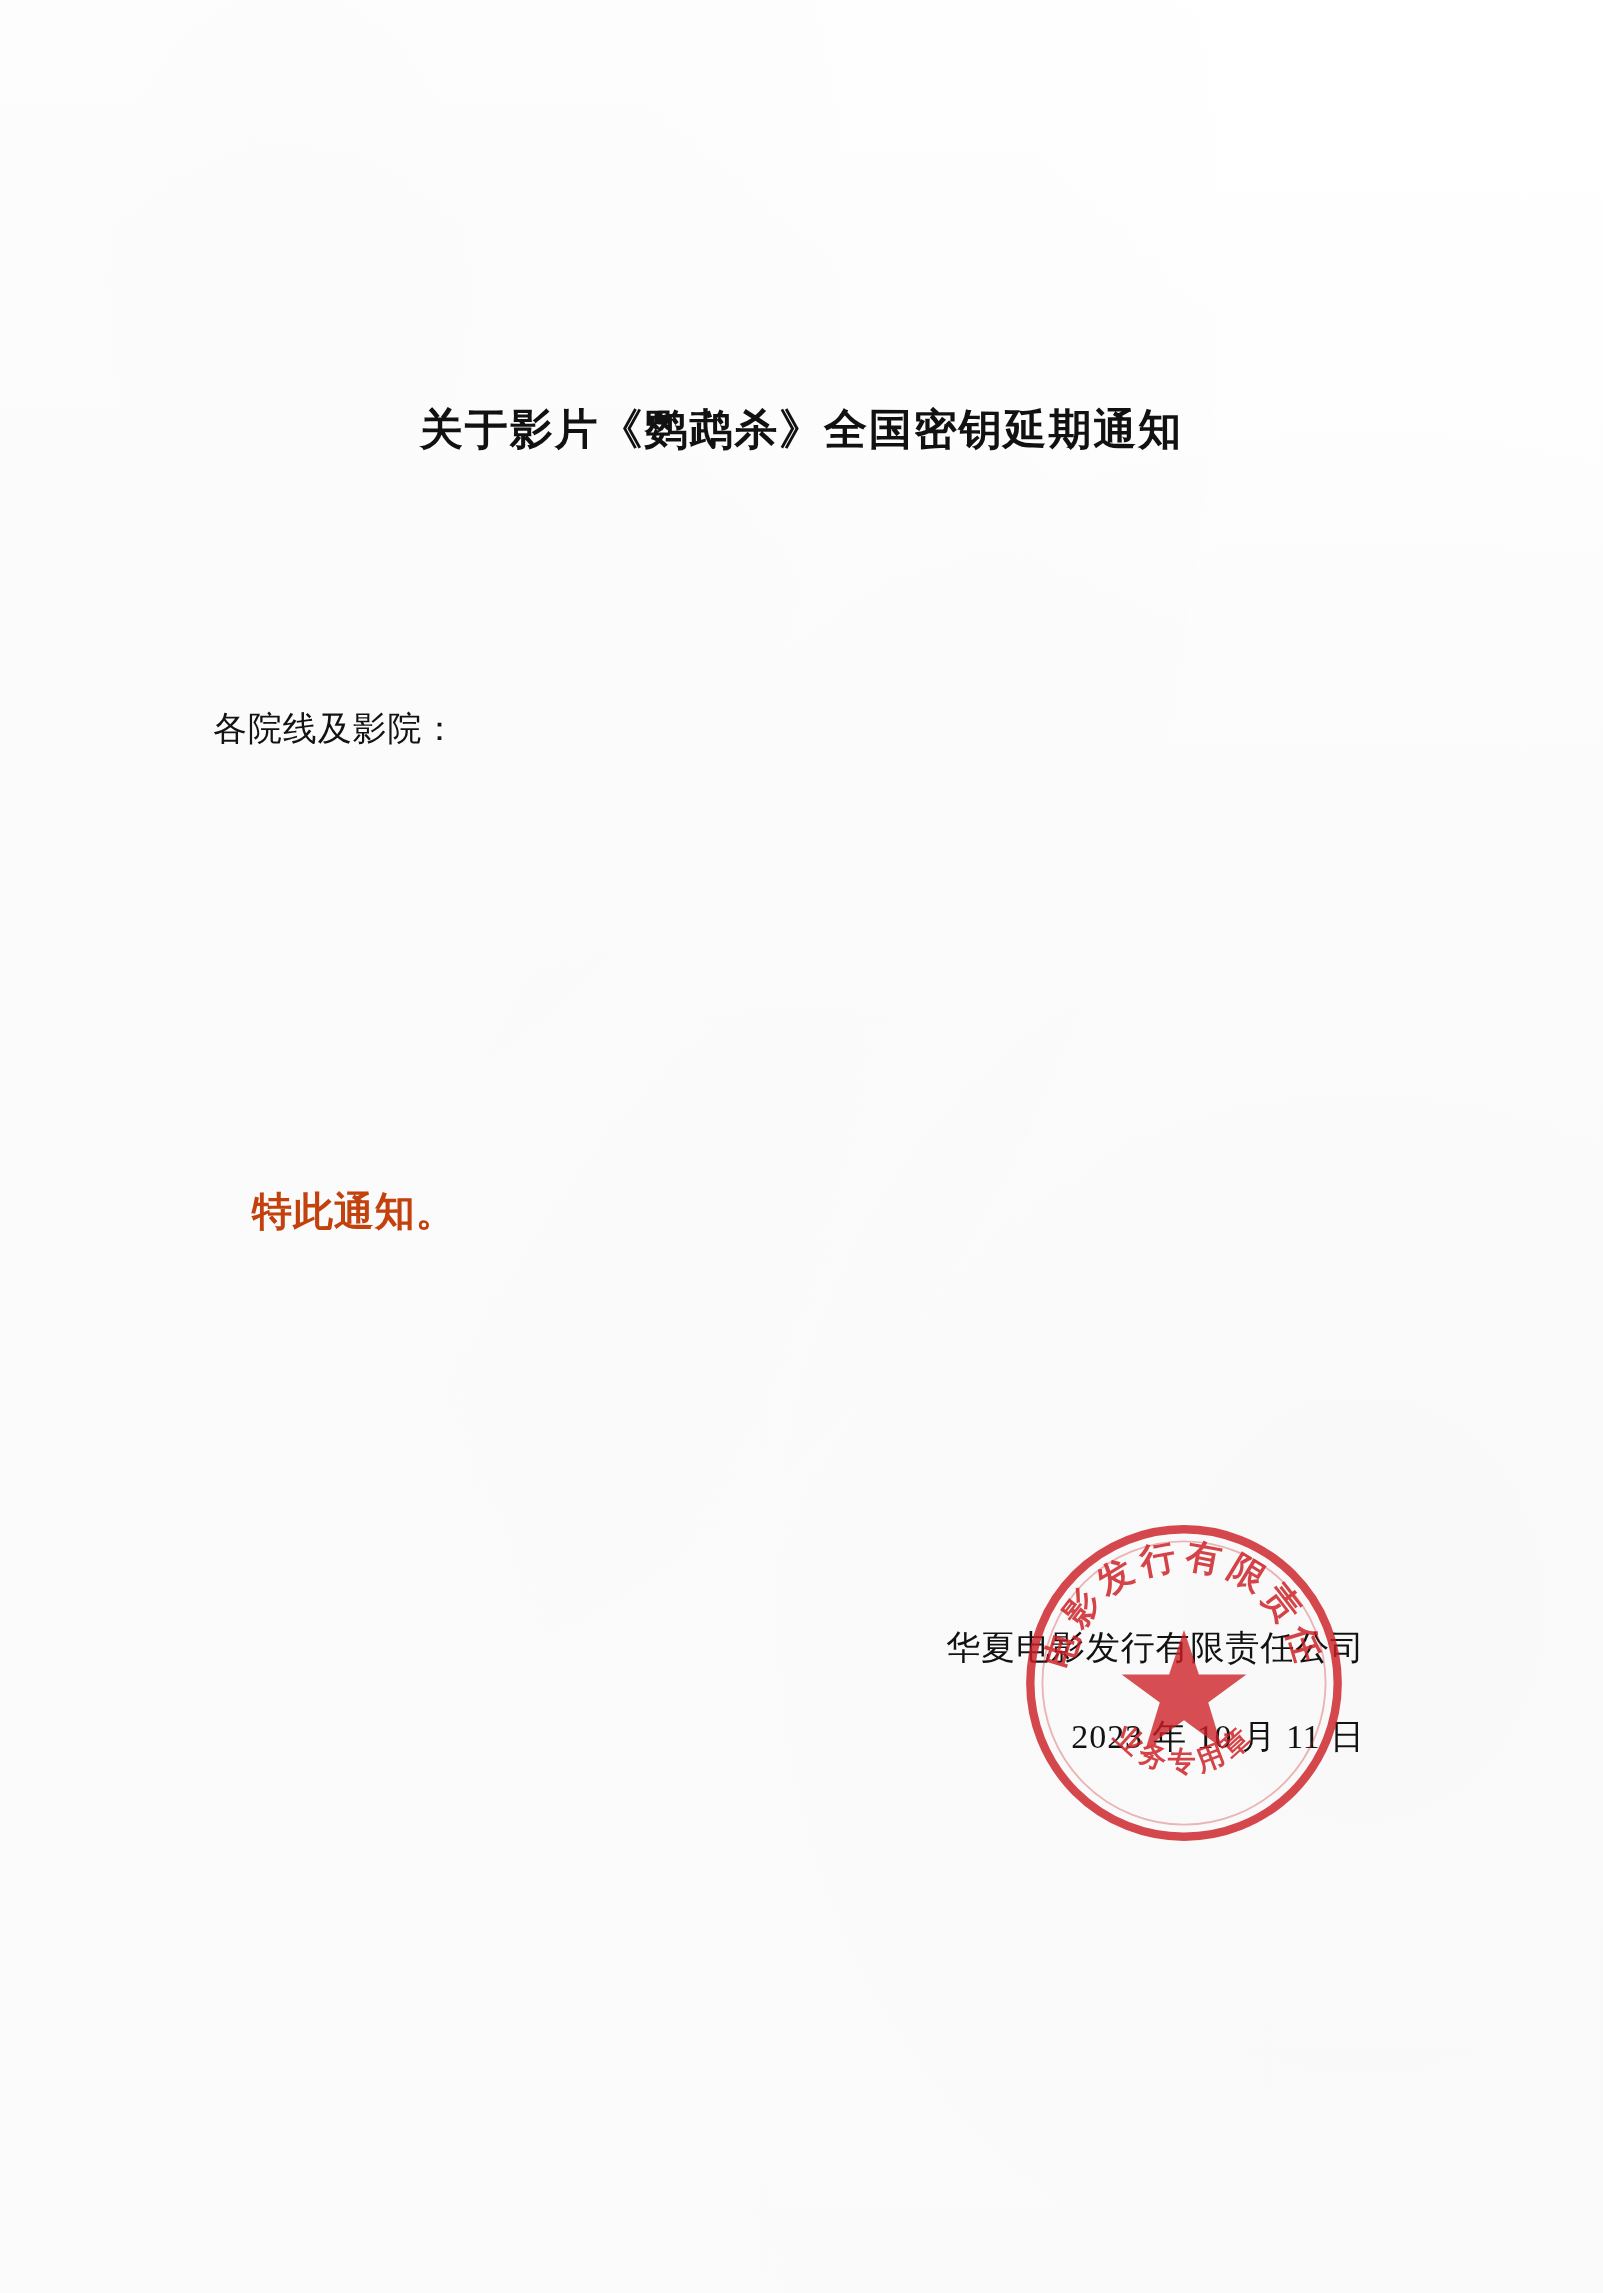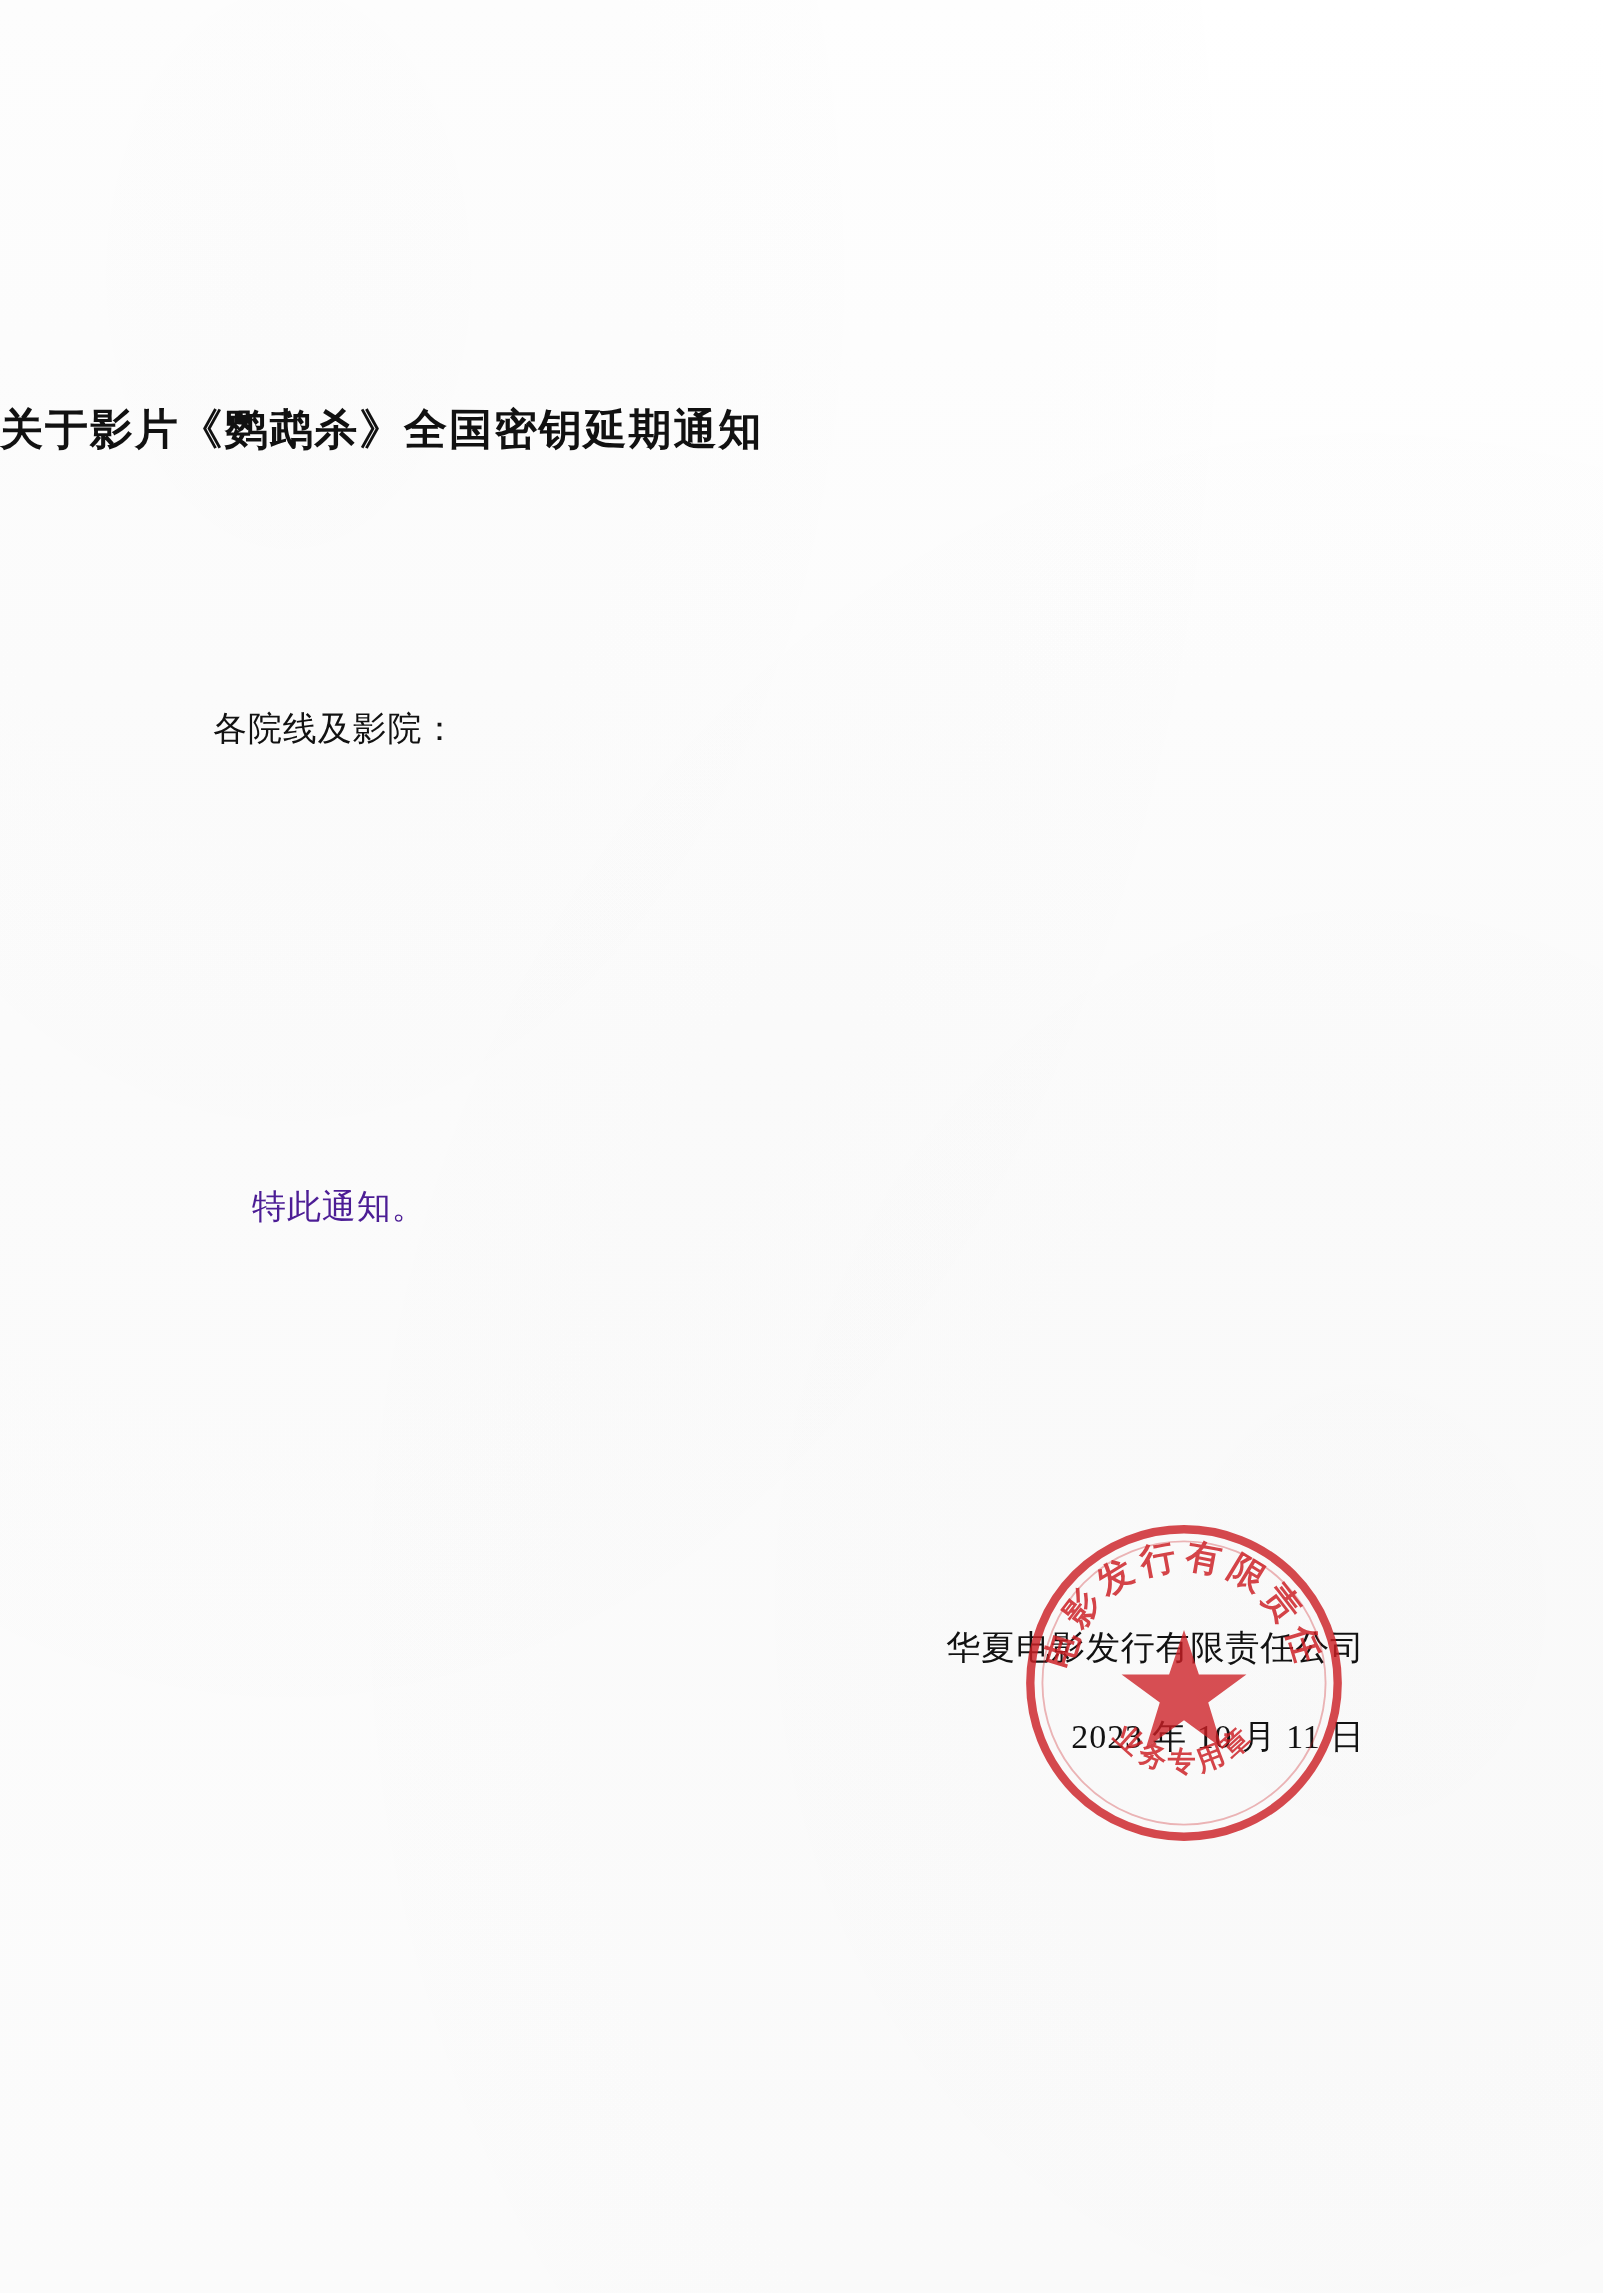--- a/index.html
+++ b/index.html
@@ -34,21 +34,21 @@
       radial-gradient(ellipse at 85% 70%, rgba(0,0,0,0.012), rgba(0,0,0,0) 62%),
       linear-gradient(180deg, #ffffff 0%, #fcfcfc 45%, #fbfbfb 100%);
     pointer-events: none;
   }
 
   .doc-title {
     position: absolute;
     left: 0;
     top: 401px;
     width: 1603px;
-    text-align: left;
+    text-align: center;
     font-size: 43px;
     font-weight: bold;
     letter-spacing: 1.9px;
     color: #111111;
   }
 
   .salutation {
     position: absolute;
     left: 213px;
     top: 685px;
@@ -69,24 +69,25 @@
     text-indent: 69px;
     letter-spacing: 0.5px;
     color: #121212;
   }
 
   .closing {
     position: absolute;
     left: 183px;
     top: 1184px;
     width: 1175px;
-    font-size: 34px;
+    font-size: 40px;
     text-indent: 69px;
     letter-spacing: 0.9px;
-    color: #4c1d95;
+    color: #c2410c;
+    font-weight: bold;
   }
 
   .signature-block {
     position: absolute;
     right: 238px;
     top: 1603px;
     text-align: right;
     font-size: 34px;
     line-height: 89px;
     letter-spacing: 0.9px;

